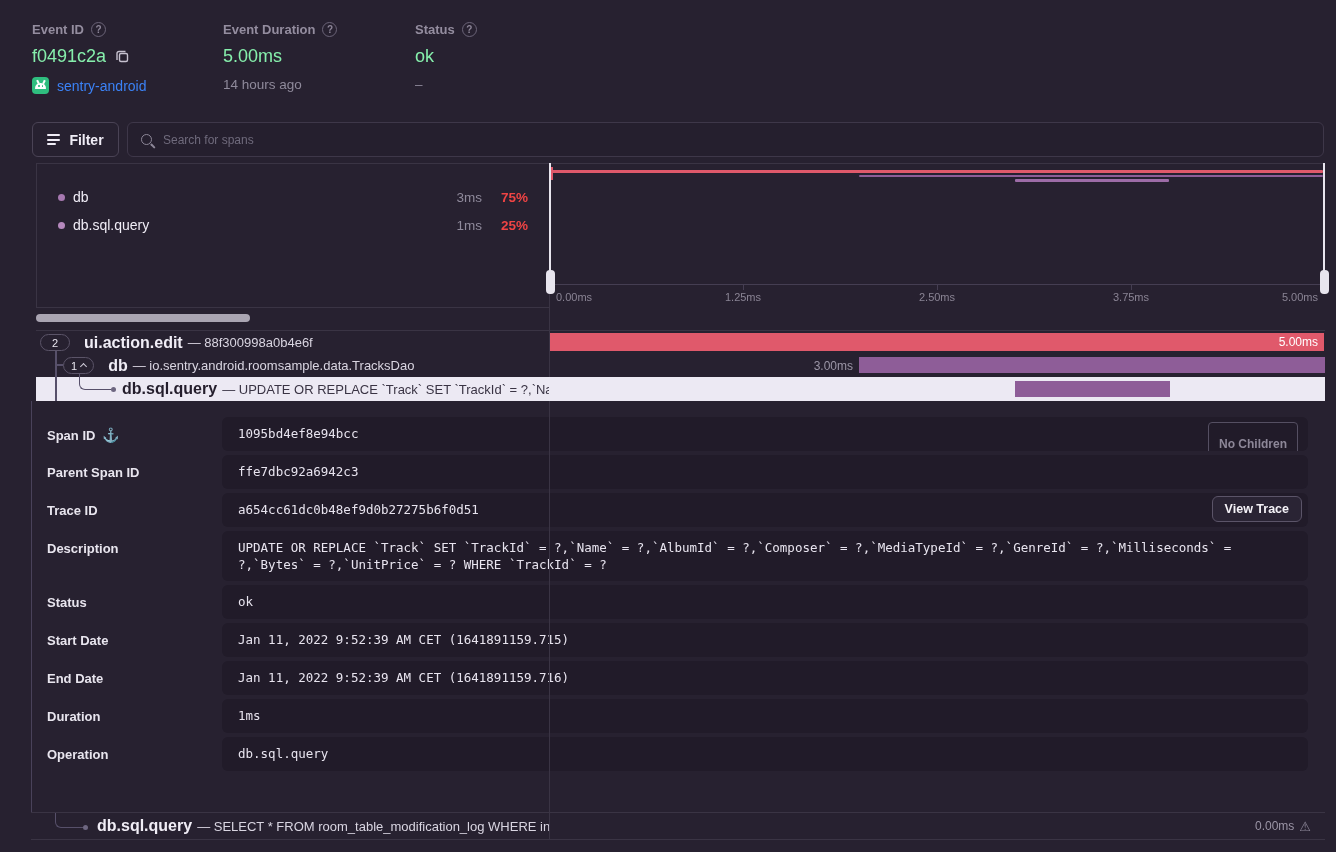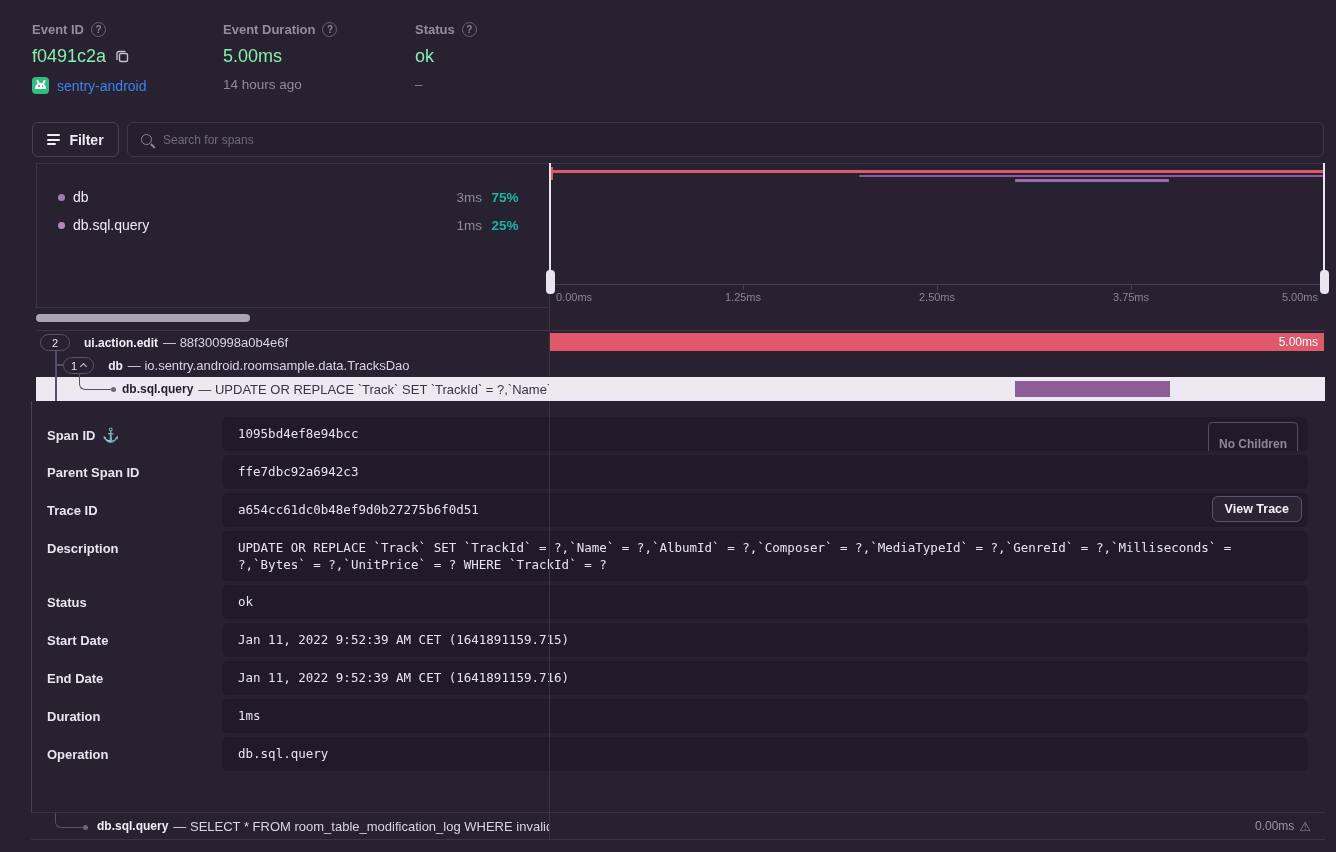--- a/index.html
+++ b/index.html
@@ -46,21 +46,21 @@
   .trace-top-border { position:absolute; left:0; top:0; width:1289px; height:1px; background:#3a3444; }
   .divider-v { position:absolute; left:513px; top:0; width:1px; height:677px; background:#3a3444; z-index:1; }
   
   .legend-panel { position:absolute; left:0; top:0; width:514px; height:145px; border:1px solid #3a3444; }
   .legend-row { position:absolute; left:0; right:0; height:22px; display:flex; align-items:center; padding:0 21px; cursor:pointer; }
   .legend-row.r0 { top:22px; } .legend-row.r1 { top:50px; }
   .legend-dot { width:7px; height:7px; border-radius:50%; margin-right:8px; flex:none; }
   .legend-dot.d0 { background:#a678b0; } .legend-dot.d1 { background:#b588bd; }
   .legend-op { flex:1; font-size:14px; color:#f0edf6; }
   .legend-dur { width:54px; text-align:right; font-size:13.5px; color:#8f8a9b; }
-  .legend-pct { width:46px; text-align:center; font-size:13.5px; font-weight:bold; color:#14b8a6; }
+  .legend-pct { width:46px; text-align:right; font-size:13.5px; font-weight:bold; color:#ef4444; }
   
   .minimap { position:absolute; left:513px; top:0; width:776px; height:121px; z-index:2; }
   .mini-line { position:absolute; border-radius:1px; }
   .mini-red { top:7px; left:2px; right:2px; height:2.5px; background:#e0596b; }
   .mini-red-tick { top:4px; left:2px; width:2px; height:13px; background:#e0596b; position:absolute; }
   .mini-p1 { top:11.5px; left:310px; width:464px; height:2.5px; background:#8e5d98; }
   .mini-p2 { top:16px; left:466px; width:154px; height:2.5px; background:#9d6ca7; }
   .mini-handle { position:absolute; top:0; width:2px; height:130px; background:#e8e5ee; cursor:ew-resize; z-index:3; }
   .mini-handle.left { left:0; } .mini-handle.right { right:0; }
   .mini-grab { position:absolute; top:107px; left:-3.5px; width:9px; height:24px; background:#e8e5ee; border-radius:4px; }
@@ -75,21 +75,21 @@
   
   .span-row { position:absolute; left:0; width:1289px; height:23px; cursor:pointer; }
   .span-row .left-cell { position:absolute; left:0; top:0; width:513px; height:100%;
     display:flex; align-items:center; white-space:nowrap; overflow:hidden; }
   .span-row .right-cell { position:absolute; left:513px; top:0; right:0; height:100%; }
   .row-1 { top:168px; } .row-2 { top:191px; } .row-3 { top:214px; height:24px; background:#ece9f3; z-index:2; }
   .pill { height:17px; min-width:30px; padding:0 7px; border:1px solid #5b5468; border-radius:9px;
     font-size:11px; color:#e8e5ee; display:inline-flex; align-items:center; justify-content:center; background:#272130; cursor:pointer; }
   .chev-up { width:5px; height:5px; border-top:1.5px solid #cfcad8; border-right:1.5px solid #cfcad8;
     transform:rotate(-45deg); margin-left:4px; margin-top:2px; }
-  .span-op { font-size:12px; font-weight:bold; }
+  .span-op { font-size:16px; font-weight:bold; }
   .span-desc { font-size:13px; margin-left:5px; }
   .row-1 .span-op,.row-2 .span-op { color:#f0edf6; } .row-1 .span-desc,.row-2 .span-desc { color:#d9d5e1; }
   .row-3 .span-op { color:#241e2c; } .row-3 .span-desc { color:#3a3444; }
   .guide-1 { position:absolute; left:19px; top:188px; width:1.5px; height:50px; background:#57506a; z-index:3; }
   .guide-stub { position:absolute; left:19px; top:201px; width:8px; height:1.5px; background:#57506a; z-index:3; }
   .elbow-3 { position:absolute; left:43px; top:211px; width:32px; height:15.5px;
     border-left:1.5px solid #57506a; border-bottom:1.5px solid #57506a; border-bottom-left-radius:6px; z-index:3; }
   .dot-3 { position:absolute; left:75px; top:224px; width:5px; height:5px; border-radius:50%; background:#6d6680; z-index:3; }
   .row-3 .left-cell { padding-left:86px; }
   .row-1 .left-cell { padding-left:4px; } .row-2 .left-cell { padding-left:27px; }
@@ -270,20 +270,24 @@
 
     <div class="span-row row-2">
       <div class="left-cell">
         <span class="pill">
           <span>1</span>
           <span class="chev-up"></span>
         </span>
         <span class="span-op">db</span>
         <span class="span-desc">— io.sentry.android.roomsample.data.TracksDao</span>
       </div>
+      <div class="right-cell">
+        <span class="bar-label">3.00ms</span>
+        <div class="bar-p1"></div>
+      </div>
     </div>
 
     <div class="span-row row-3">
       <div class="left-cell">
         <span class="span-op">db.sql.query</span>
         <span class="span-desc">— UPDATE OR REPLACE `Track` SET `TrackId` = ?,`Name` = ?,`Al</span>
       </div>
       <div class="right-cell">
         <div class="bar-p2"></div>
       </div>

